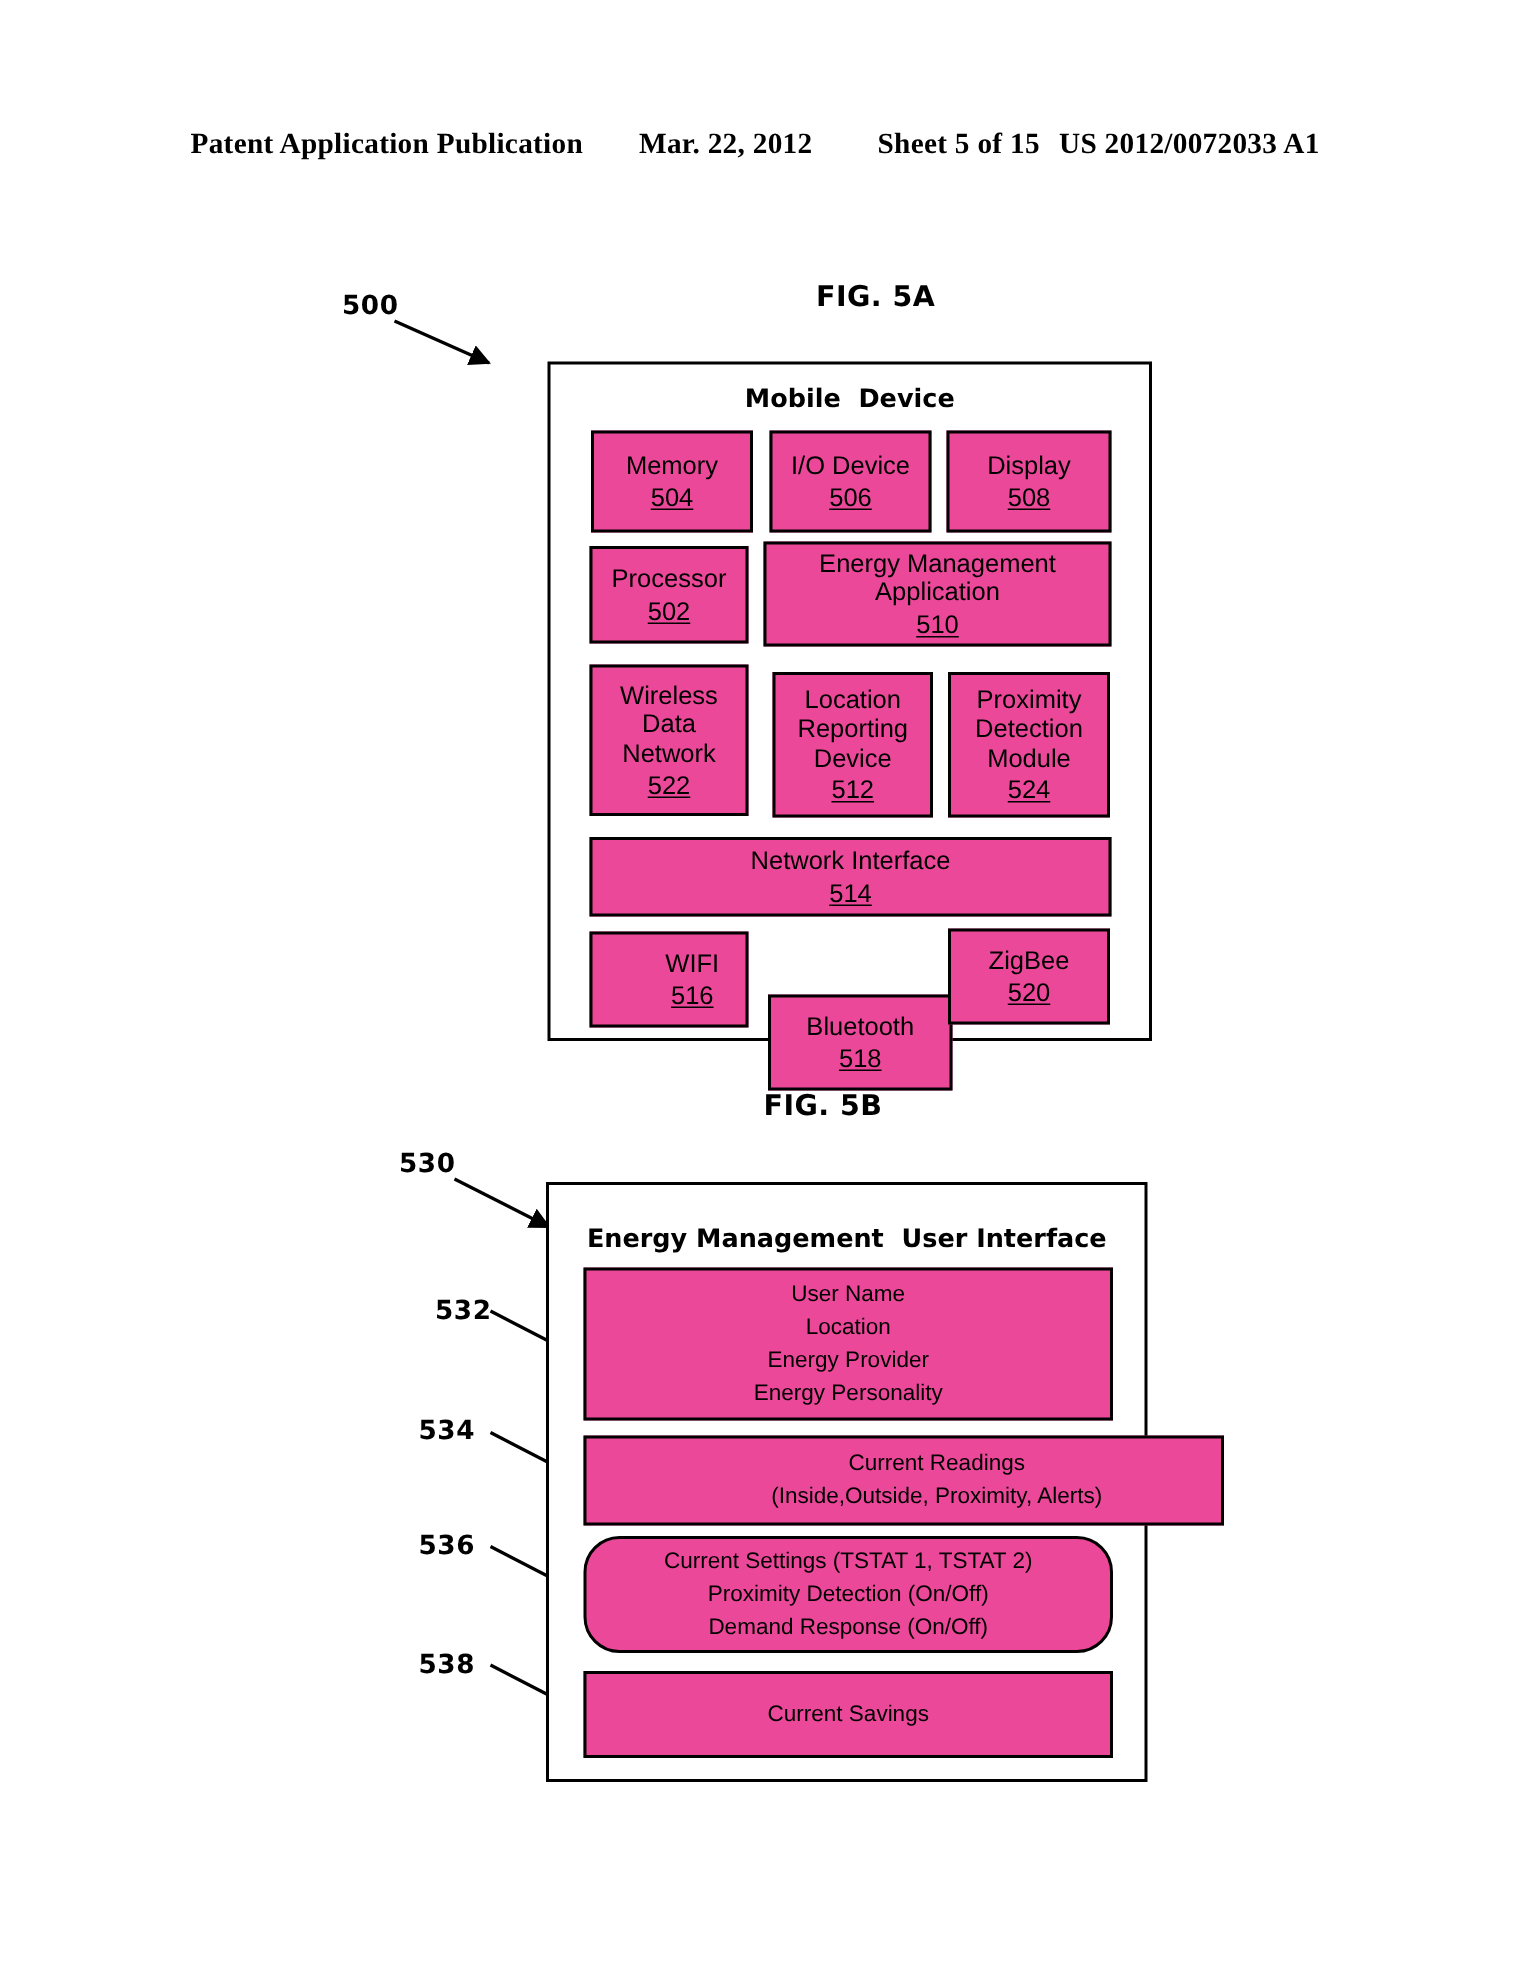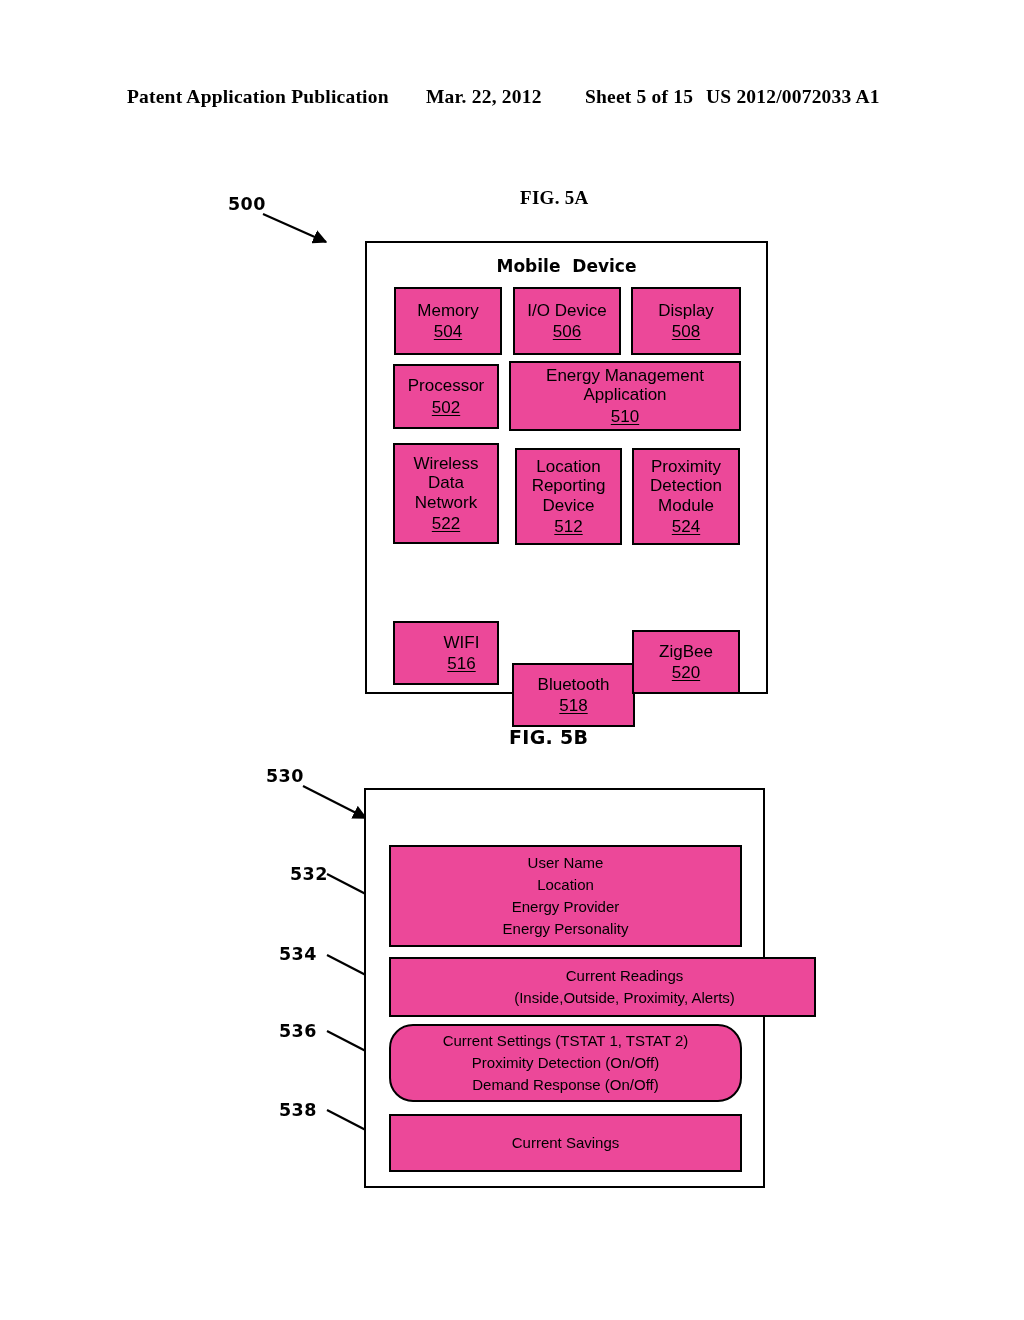--- a/index.html
+++ b/index.html
@@ -134,21 +134,21 @@
 
   <line x1="327" y1="874" x2="387" y2="905" stroke="#000" stroke-width="2.2" marker-end="url(#ah)"></line>
 
   <line x1="327" y1="955" x2="387" y2="986" stroke="#000" stroke-width="2.2" marker-end="url(#ah)"></line>
 
   <line x1="327" y1="1031" x2="387" y2="1062" stroke="#000" stroke-width="2.2" marker-end="url(#ah)"></line>
 
   <line x1="327" y1="1110" x2="387" y2="1141" stroke="#000" stroke-width="2.2" marker-end="url(#ah)"></line>
 </svg>
 
-<div class="fig-title" style="left:520px; top:187px;font-family:Liberation Serif, serif;">FIG. 5A</div>
+<div class="fig-title" style="left:544px; top:187px;">FIG. 5A</div>
 
 <div class="ref-num" style="left:228px; top:194px;">500</div>
 
 <div class="outer-box" style="left:365px; top:241px; width:403px; height:453px;">
 
   <div class="box-title" style="top:13px;">Mobile  Device</div>
 
   <div class="inner-box" style="left:27px; top:44px; width:108px; height:68px;">
     <span class="blabel">Memory</span>
     <span class="bnum">504</span>
@@ -184,45 +184,50 @@
 Device</span>
     <span class="bnum">512</span>
   </div>
   <div class="inner-box" style="left:265px; top:205px; width:108px; height:97px;">
     <span class="blabel">Proximity
 Detection
 Module</span>
     <span class="bnum">524</span>
   </div>
 
+  <div class="inner-box" style="left:26px; top:315px; width:348px; height:53px;">
+    <span class="blabel">Network Interface</span>
+    <span class="bnum">514</span>
+  </div>
 
   <div class="inner-box" style="left:26px; top:378px; width:106px; height:64px;padding-left:31px;">
     <span class="blabel">WIFI</span>
     <span class="bnum">516</span>
   </div>
   <div class="inner-box" style="left:145px; top:376px; width:123px; height:64px;margin-top:44px;">
     <span class="blabel">Bluetooth</span>
     <span class="bnum">518</span>
   </div>
-  <div class="inner-box" style="left:265px; top:376px; width:108px; height:64px;margin-top:11px;">
+  <div class="inner-box" style="left:265px; top:376px; width:108px; height:64px;">
     <span class="blabel">ZigBee</span>
     <span class="bnum">520</span>
   </div>
 </div>
 
 <div class="fig-title" style="left:509px; top:726px;">FIG. 5B</div>
 
 <div class="ref-num" style="left:266px; top:766px;">530</div>
 <div class="ref-num" style="left:290px; top:864px;">532</div>
 <div class="ref-num" style="left:279px; top:944px;">534</div>
 <div class="ref-num" style="left:279px; top:1021px;">536</div>
 <div class="ref-num" style="left:279px; top:1100px;">538</div>
 
 <div class="outer-box" style="left:364px; top:788px; width:401px; height:400px;">
 
+  <div class="box-title" style="top:26px;">Energy Management  User Interface</div>
 
   <div class="inner-box" style="left:23px; top:55px; width:353px; height:102px;">
     <span class="ui-line">User Name</span>
     <span class="ui-line">Location</span>
     <span class="ui-line">Energy Provider</span>
     <span class="ui-line">Energy Personality</span>
   </div>
 
   <div class="inner-box" style="left:23px; top:167px; width:427px; height:60px;padding-left:44px;">
     <span class="ui-line">Current Readings</span>

